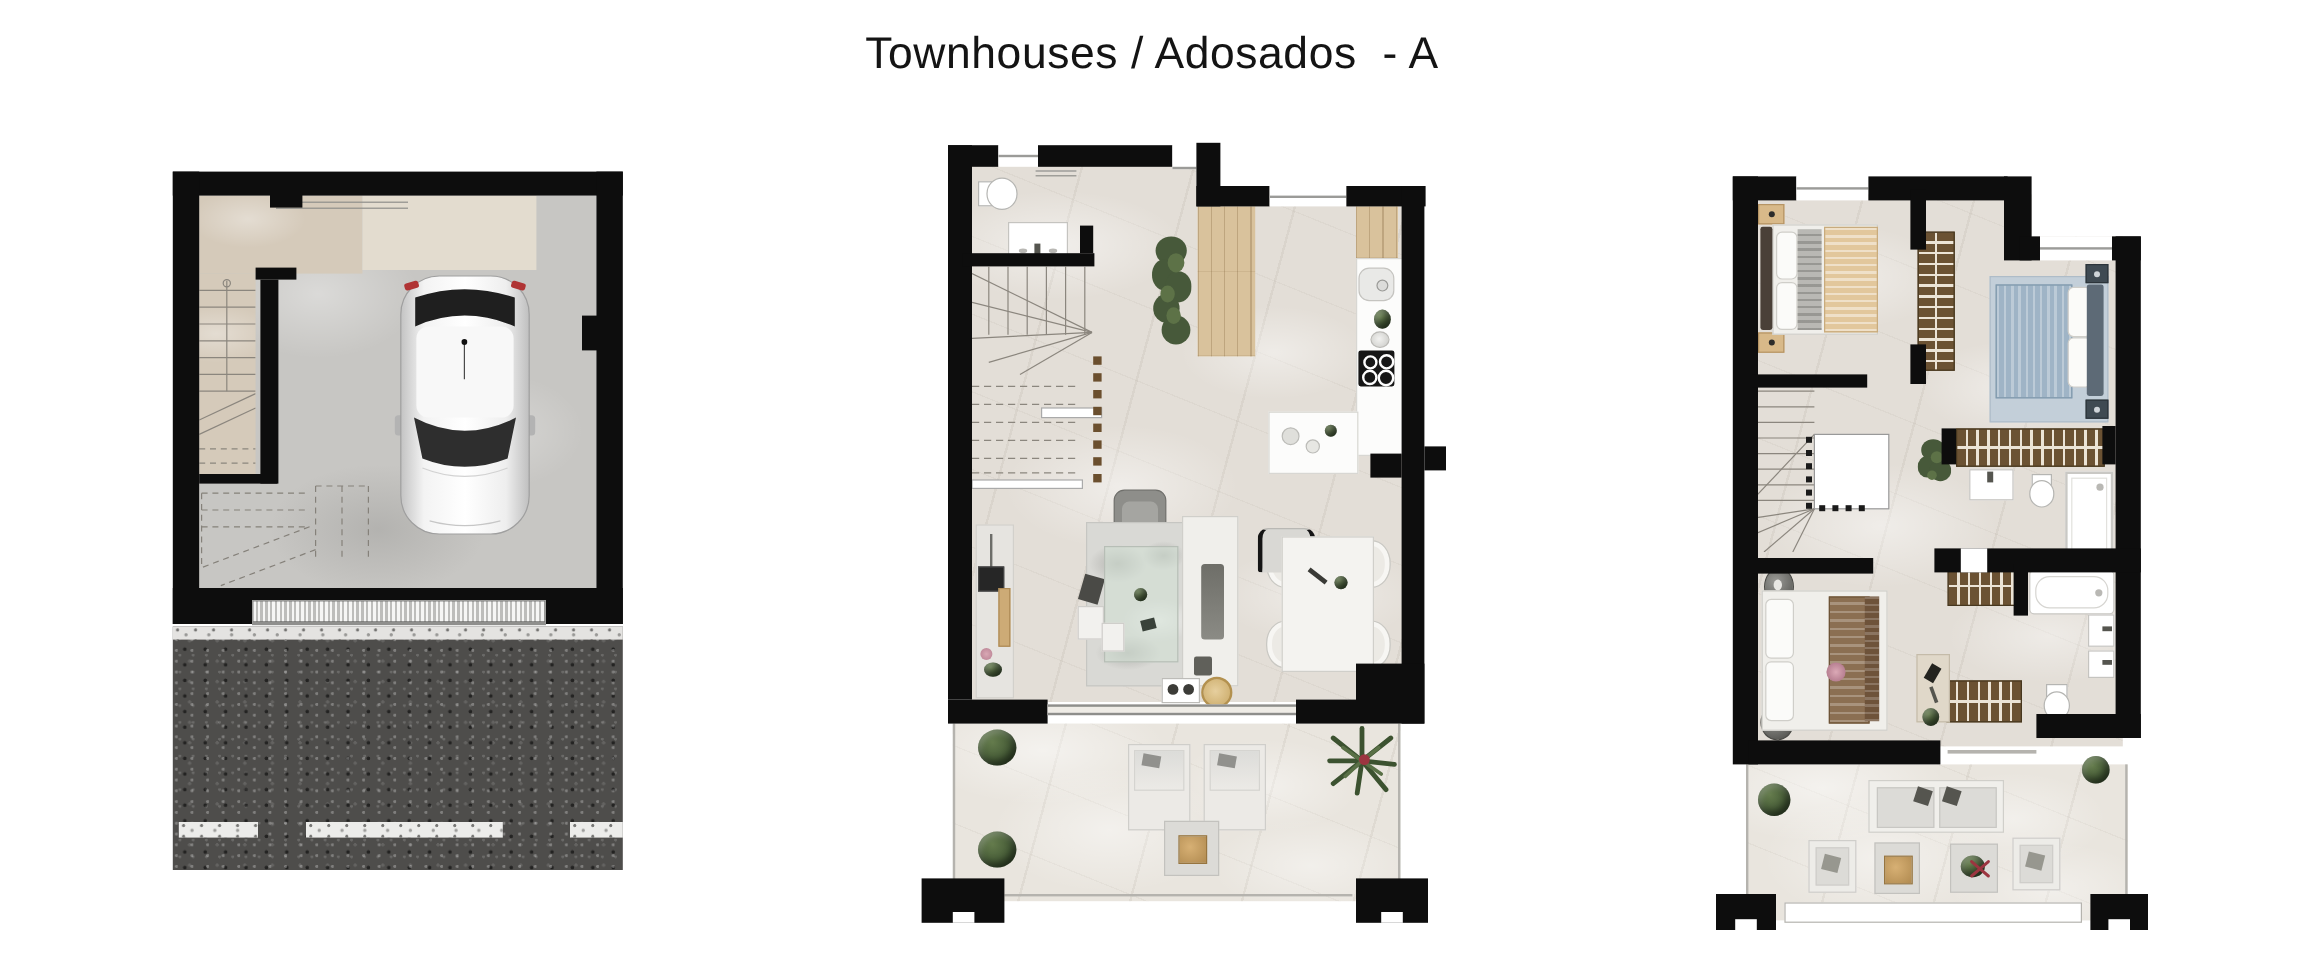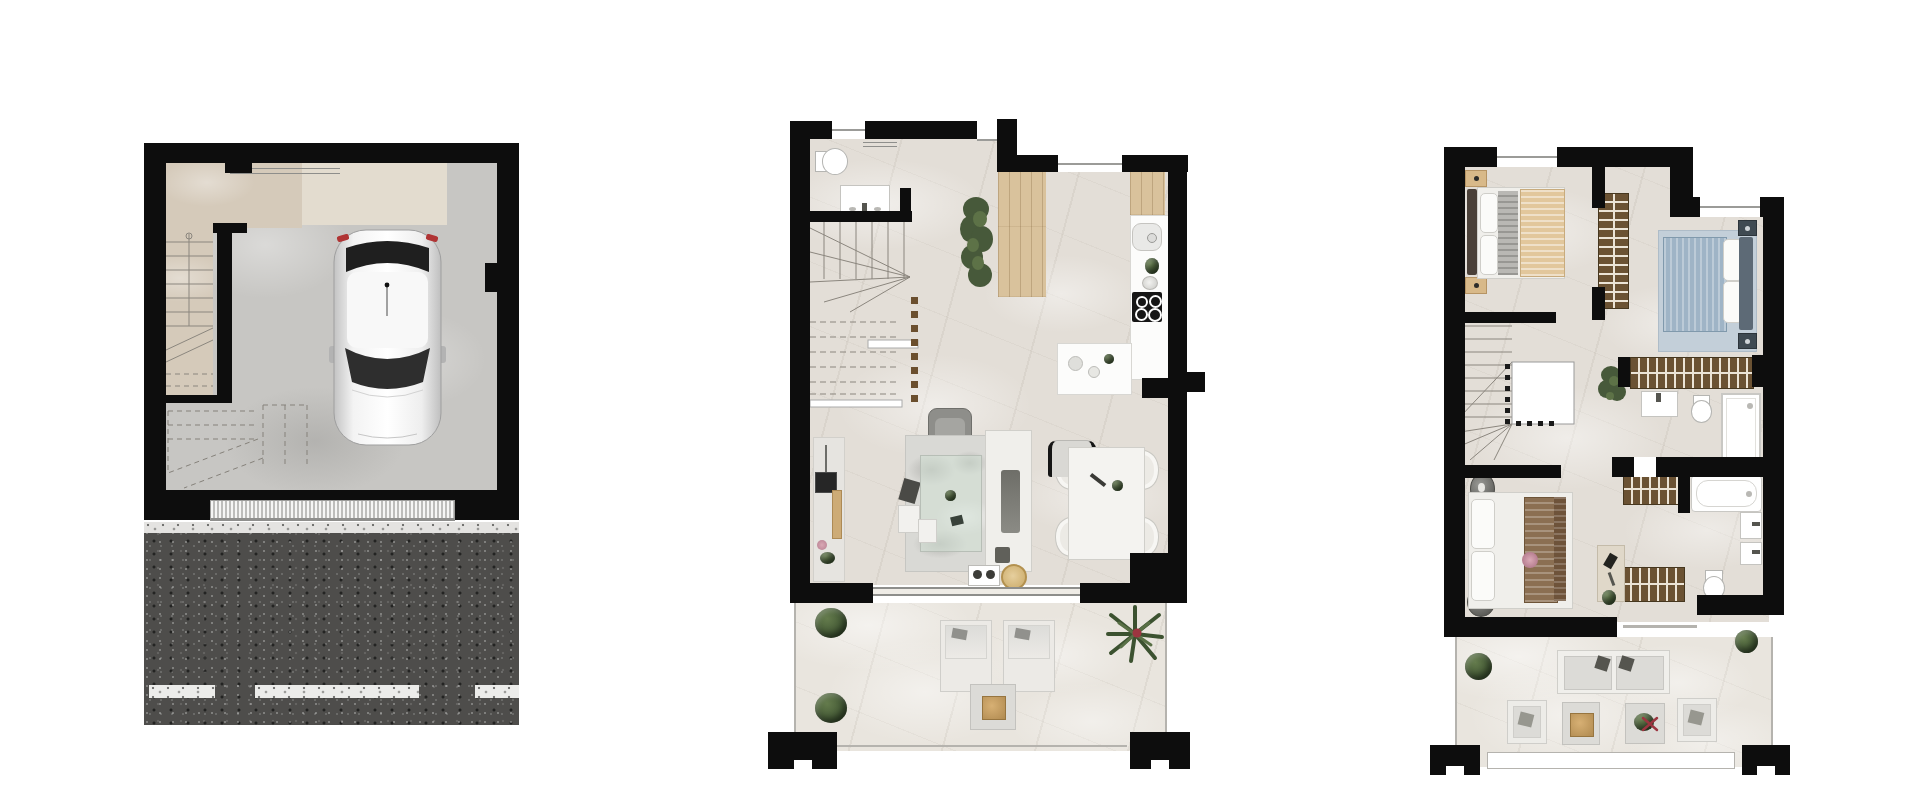--- a/index.html
+++ b/index.html
@@ -115,20 +115,21 @@
   .round-table::after{content:"";position:absolute;left:30%;top:30%;width:30%;height:30%;border-radius:50%;background:#e8e7e3;}
   .desk{position:absolute;background:#e0d8c9;border:1px solid #c4bba9;}
   .deco-dot{position:absolute;border-radius:50%;}
   .sofa-cushion{position:absolute;background:#dcdbd7;border:1px solid #c8c7c3;}
   .dark-pillow{position:absolute;background:#55554f;transform:rotate(18deg);}
 </style>
 </head>
 <body>
 
 <div class="stage">
+  <div class="title">Townhouses / Adosados  - A</div>
 
   <div class="plan" style="left:144px;top:143px;width:375px;height:582px;">
     <div class="concrete" style="left:22px;top:20px;width:331px;height:327px;"></div>
     <div class="tan" style="left:22px;top:20px;width:136px;height:65px;"></div>
     <div class="tan-light" style="left:158px;top:20px;width:145px;height:62px;"></div>
     <div class="tan" style="left:22px;top:85px;width:47px;height:167px;"></div>
     <div class="abs" style="left:86px;top:25px;width:110px;height:4px;border-top:1.5px solid #8e8e8b;border-bottom:1.5px solid #8e8e8b;"></div>
 
     <svg class="abs" style="left:22px;top:85px;" width="47" height="167" viewBox="0 0 47 167">
       <g stroke="#8b867e" stroke-width="1" fill="none">

